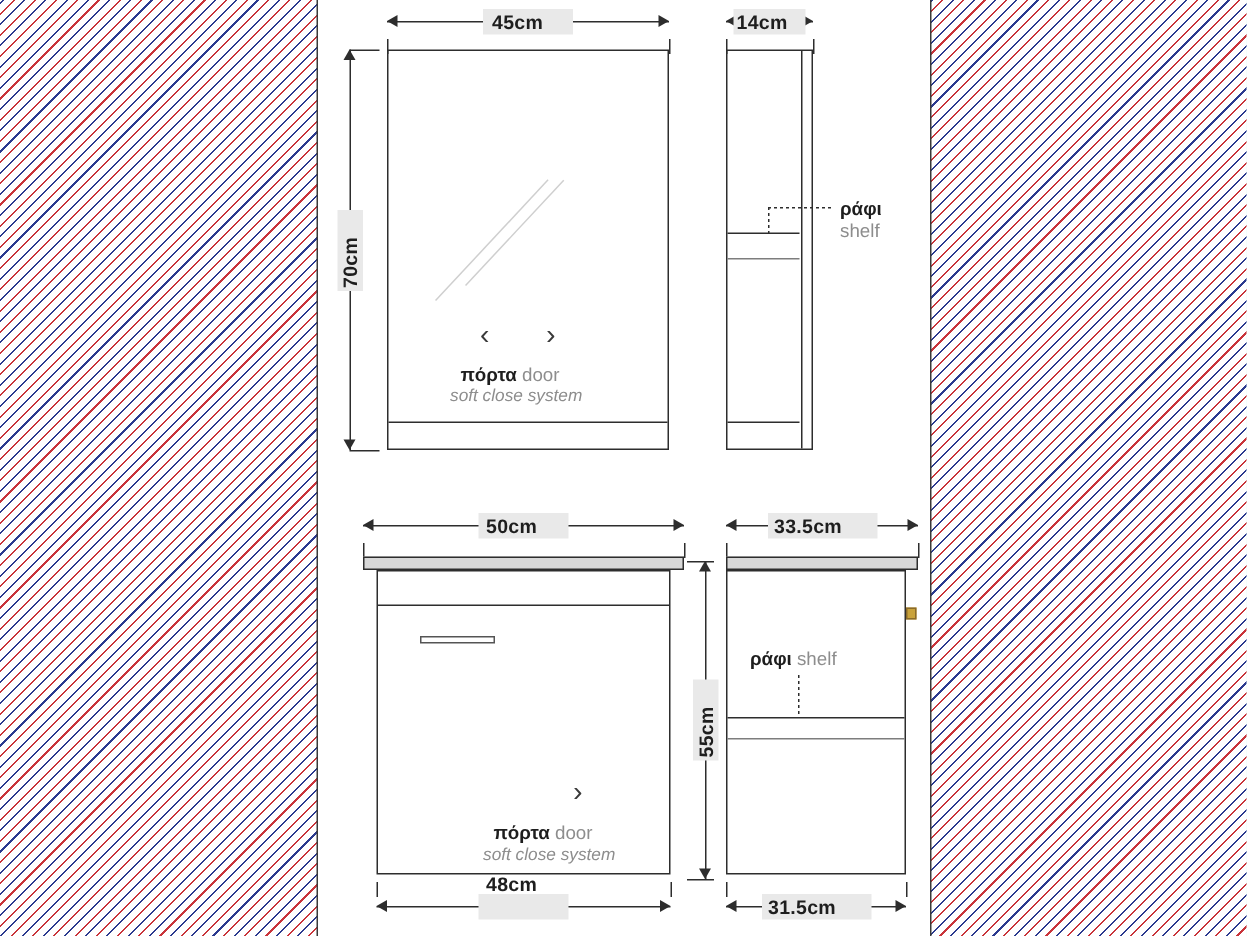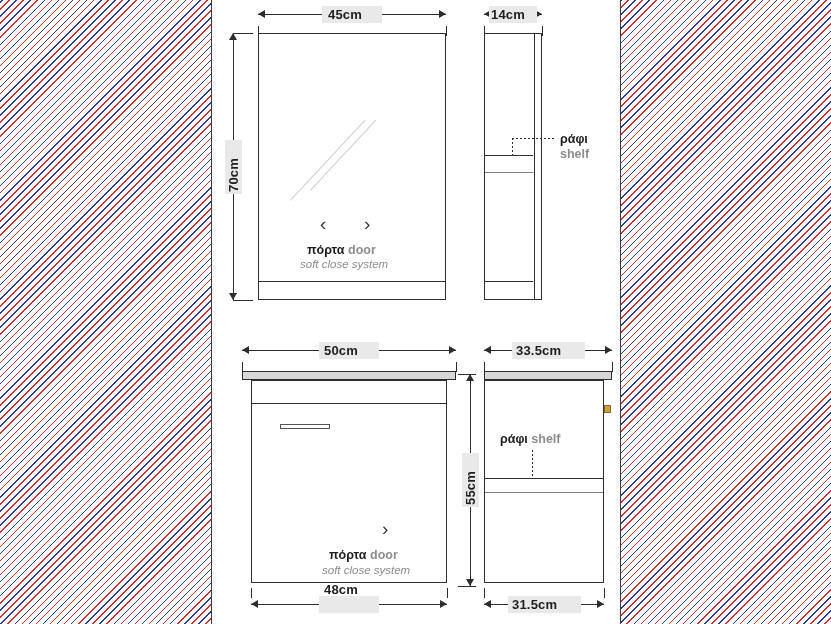--- a/index.html
+++ b/index.html
@@ -91,21 +91,21 @@
   .label.vert {
     transform-origin: 0 0;
     transform: rotate(-90deg);
   }
   .cap {
     position: absolute;
     white-space: nowrap;
     font-size: 12.5px;
   }
   .cap .gr { color: #1e1e1e; font-weight: bold; }
-  .cap .en { color: #8d8d8d; font-weight: bold; }
+  .cap .en { color: #8d8d8d; font-weight: normal; }
   .sub {
     position: absolute;
     white-space: nowrap;
     font-size: 11.5px;
     color: #8d8d8d;
     font-style: italic;
   }
 
   
   .arrow-h {

